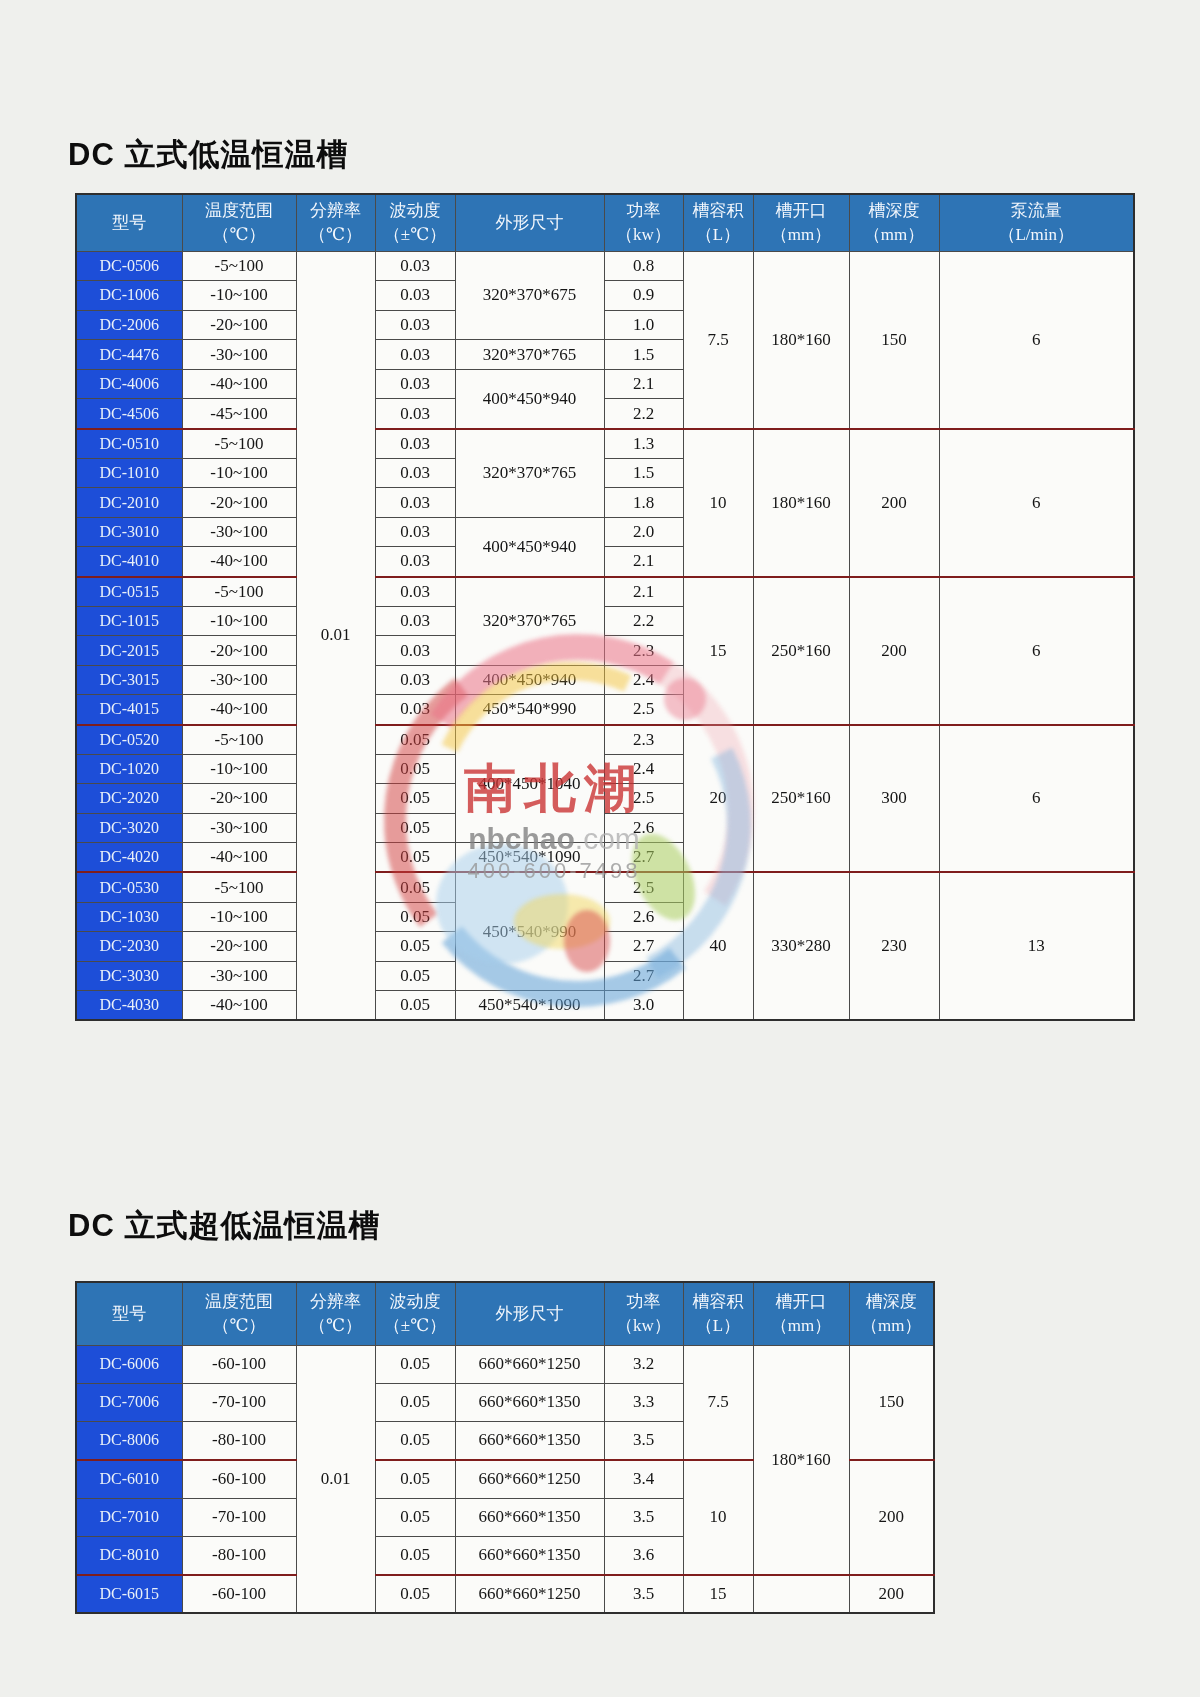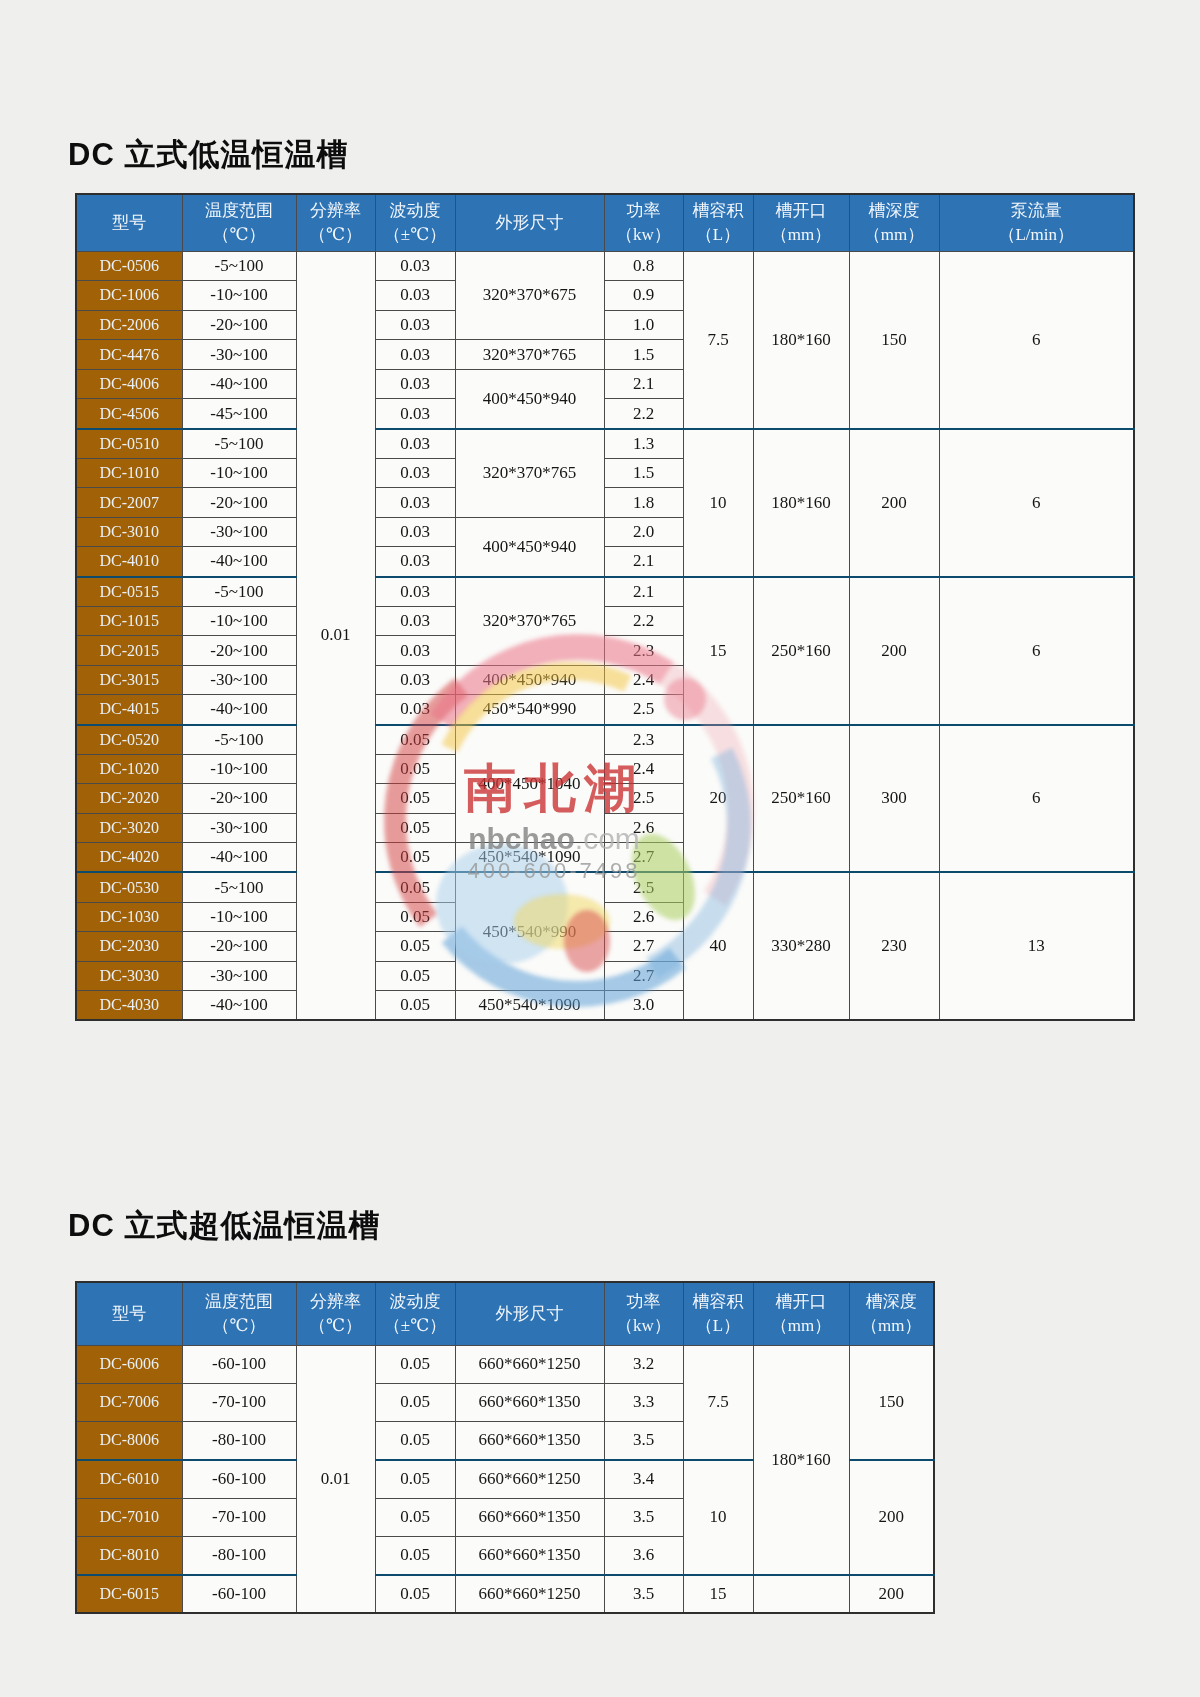--- a/index.html
+++ b/index.html
@@ -29,26 +29,26 @@
   thead th{
     background:#2E74B5;color:#f4f8fd;font-weight:normal;
     font-size:17px;line-height:1.4;
   }
   thead th span{display:block;}
   #table1 thead tr{height:57px;}
   #table1 tbody tr{height:29.6px;}
   #table2 thead tr{height:63px;}
   #table2 tbody tr{height:38.3px;margin-top:20px;}
   td.model{
-    background:#a16207;color:#e9f0f8;font-size:16px;
+    background:#1d4ed8;color:#e9f0f8;font-size:16px;
   }
   td.data{
     background:#fbfbf9;color:#161616;font-size:17px;
   }
-  tr.gsep > *{border-top:2px solid #0c4a6e;}
+  tr.gsep > *{border-top:2px solid #7f1d1d;}
   tbody tr > *:first-child{border-left:2px solid #2e2e2e;}
 
   
   .wm{
     position:absolute;left:378px;top:626px;width:352px;height:368px;
     pointer-events:none;z-index:5;
   }
   .wm .shape{position:absolute;border-radius:50%;filter:blur(2px);}
   .arc{border:24px solid transparent;}
   .arc-pink{width:300px;height:300px;left:24px;top:8px;border-width:26px;
@@ -201,21 +201,21 @@
       <td class="data" rowspan="5">200</td>
       <td class="data" rowspan="5">6</td>
     </tr>
     <tr>
       <td class="model">DC-1010</td>
       <td class="data">-10~100</td>
       <td class="data">0.03</td>
       <td class="data">1.5</td>
     </tr>
     <tr>
-      <td class="model">DC-2007</td>
+      <td class="model">DC-2010</td>
       <td class="data">-20~100</td>
       <td class="data">0.03</td>
       <td class="data">1.8</td>
     </tr>
     <tr>
       <td class="model">DC-3010</td>
       <td class="data">-30~100</td>
       <td class="data">0.03</td>
       <td class="data" rowspan="2">400*450*940</td>
       <td class="data">2.0</td>

